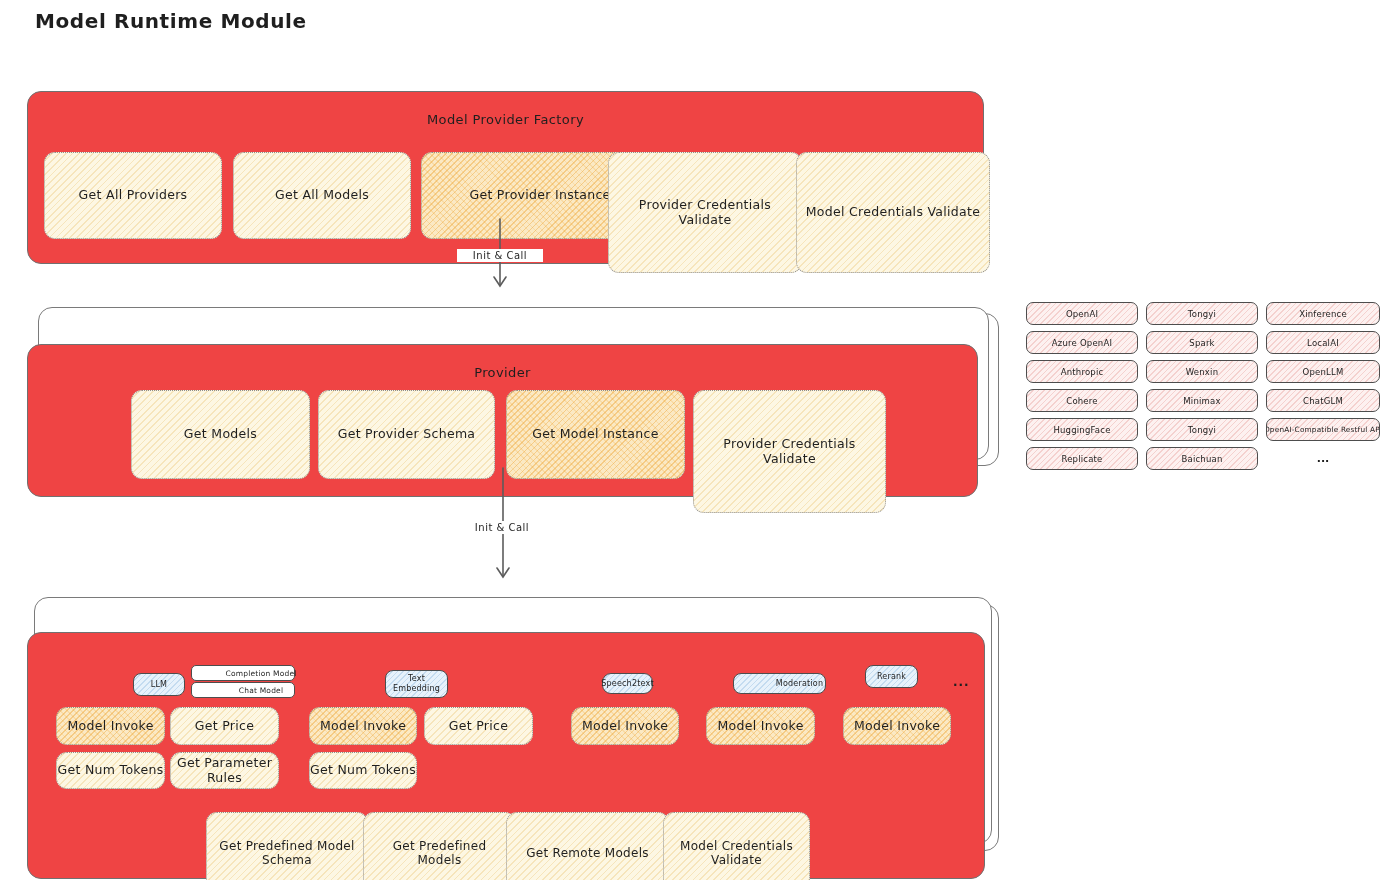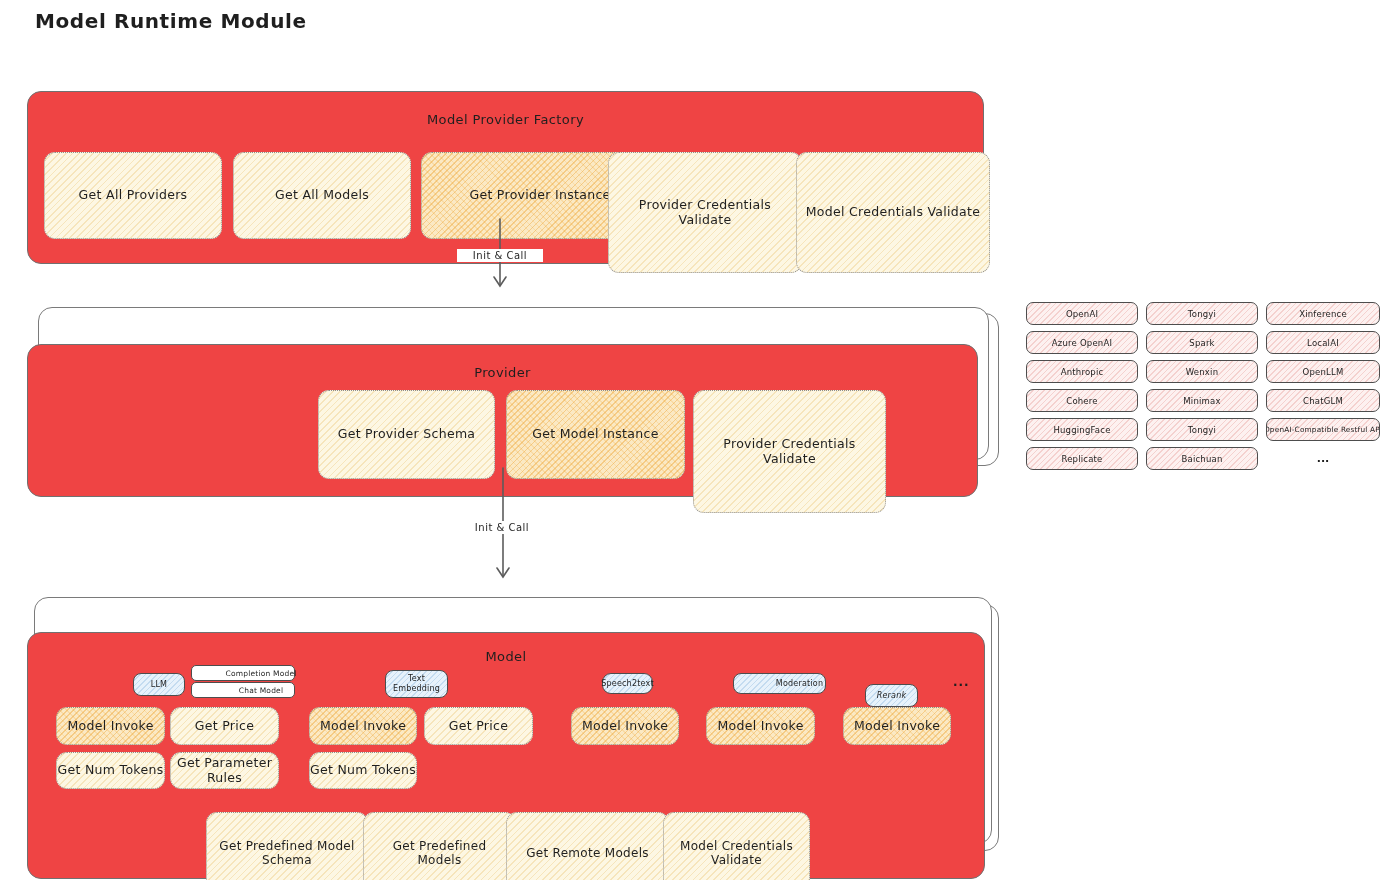--- a/index.html
+++ b/index.html
@@ -97,20 +97,21 @@
   <svg class="arrow" style="left:491px; top:219px;" width="18" height="76">
     <line x1="9" y1="0" x2="9" y2="66"></line>
     <polyline points="3,58 9,67 15,58"></polyline>
   </svg>
   <div class="arrow-label" style="left:457px; top:249px; width:86px;">Init &amp; Call</div>
 
   <div class="stack-layer" style="left:48px; top:313px; width:949px; height:151px;"></div>
   <div class="stack-layer" style="left:38px; top:307px; width:949px; height:151px;"></div>
   <div class="section" style="left:27px; top:300px; width:949px; height:151px;">
     <div class="section-title" style="top:20px;">Provider</div>
+    <div class="fbox" style="left:103px; top:45px; width:177px; height:87px;">Get Models</div>
     <div class="fbox hl" style="left:478px; top:45px; width:177px; height:87px;">Get Model Instance</div>
     <div class="fbox" style="left:290px; top:45px; width:175px; height:87px;">Get Provider Schema</div>
     <div class="fbox pad" style="left:665px; top:45px; width:175px; height:87px;">Provider Credentials Validate</div>
   </div>
 
   <div id="provider-grid">
     <div class="pill-pink">OpenAI</div>
     <div class="pill-pink">Tongyi</div>
     <div class="pill-pink">Xinference</div>
     <div class="pill-pink">Azure OpenAI</div>
@@ -132,29 +133,28 @@
 
   <svg class="arrow" style="left:494px; top:468px;" width="18" height="118">
     <line x1="9" y1="0" x2="9" y2="108"></line>
     <polyline points="3,100 9,109 15,100"></polyline>
   </svg>
   <div class="arrow-label" style="left:459px; top:521px; width:86px;">Init &amp; Call</div>
 
   <div class="stack-layer" style="left:41px; top:604px; width:956px; height:245px;"></div>
   <div class="stack-layer" style="left:34px; top:597px; width:956px; height:245px;"></div>
   <div class="section" style="left:27px; top:588px; width:956px; height:245px;">
-    <div class="section-title" style="top:16px;">Model</div>
 
     <div class="tab-blue" style="left:105px; top:40px; width:50px; height:21px;">LLM</div>
     <div class="tab-white" style="left:163px; top:32px; width:66px; height:14px;">Completion Model</div>
     <div class="tab-white" style="left:163px; top:49px; width:66px; height:14px;">Chat Model</div>
     <div class="tab-blue" style="left:357px; top:37px; width:51px; height:26px; padding:0 5px;">Text Embedding</div>
     <div class="tab-blue" style="left:574px; top:40px; width:49px; height:19px;border-radius:9px;">Speech2text</div>
     <div class="tab-blue" style="left:705px; top:40px; width:51px; height:19px;padding-left:40px;">Moderation</div>
-    <div class="tab-blue" style="left:837px; top:51px; width:51px; height:21px;font-style:italic;">Rerank</div>
+    <div class="tab-blue" style="left:837px; top:32px; width:51px; height:21px;">Rerank</div>
     <div class="more-dots" style="left:925px; top:42px;">...</div>
 
     <div class="fbox hl" style="left:28px; top:74px; width:107px; height:36px;">Model Invoke</div>
     <div class="fbox" style="left:142px; top:74px; width:107px; height:36px;">Get Price</div>
     <div class="fbox hl" style="left:281px; top:74px; width:106px; height:36px;">Model Invoke</div>
     <div class="fbox" style="left:396px; top:74px; width:107px; height:36px;">Get Price</div>
     <div class="fbox hl" style="left:543px; top:74px; width:106px; height:36px;">Model Invoke</div>
     <div class="fbox hl" style="left:678px; top:74px; width:107px; height:36px;">Model Invoke</div>
     <div class="fbox hl" style="left:815px; top:74px; width:106px; height:36px;">Model Invoke</div>
 

